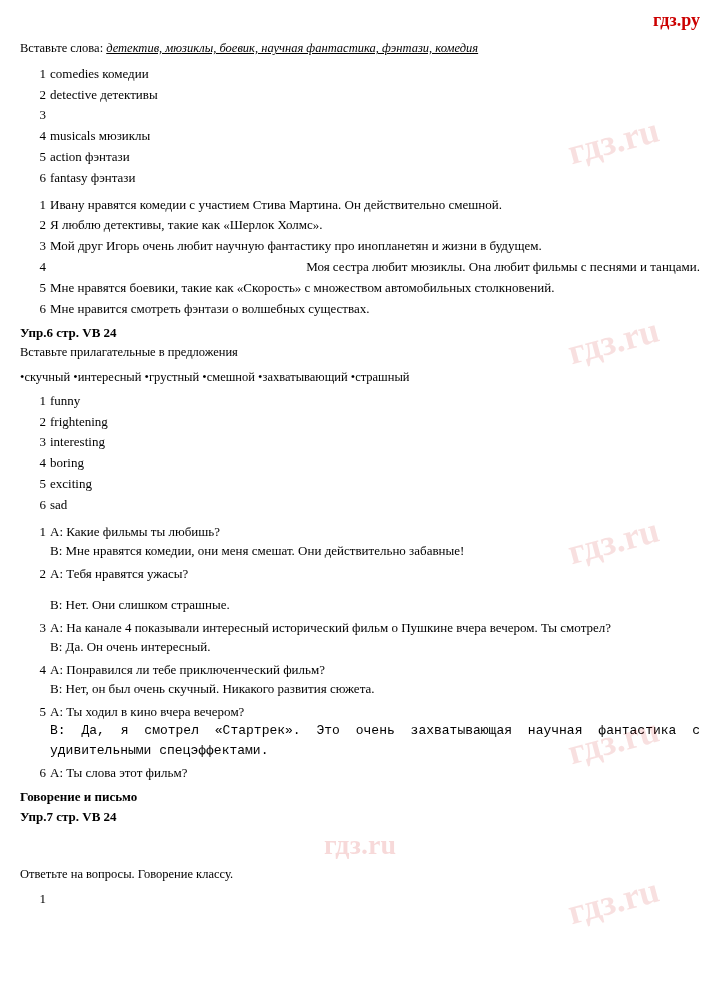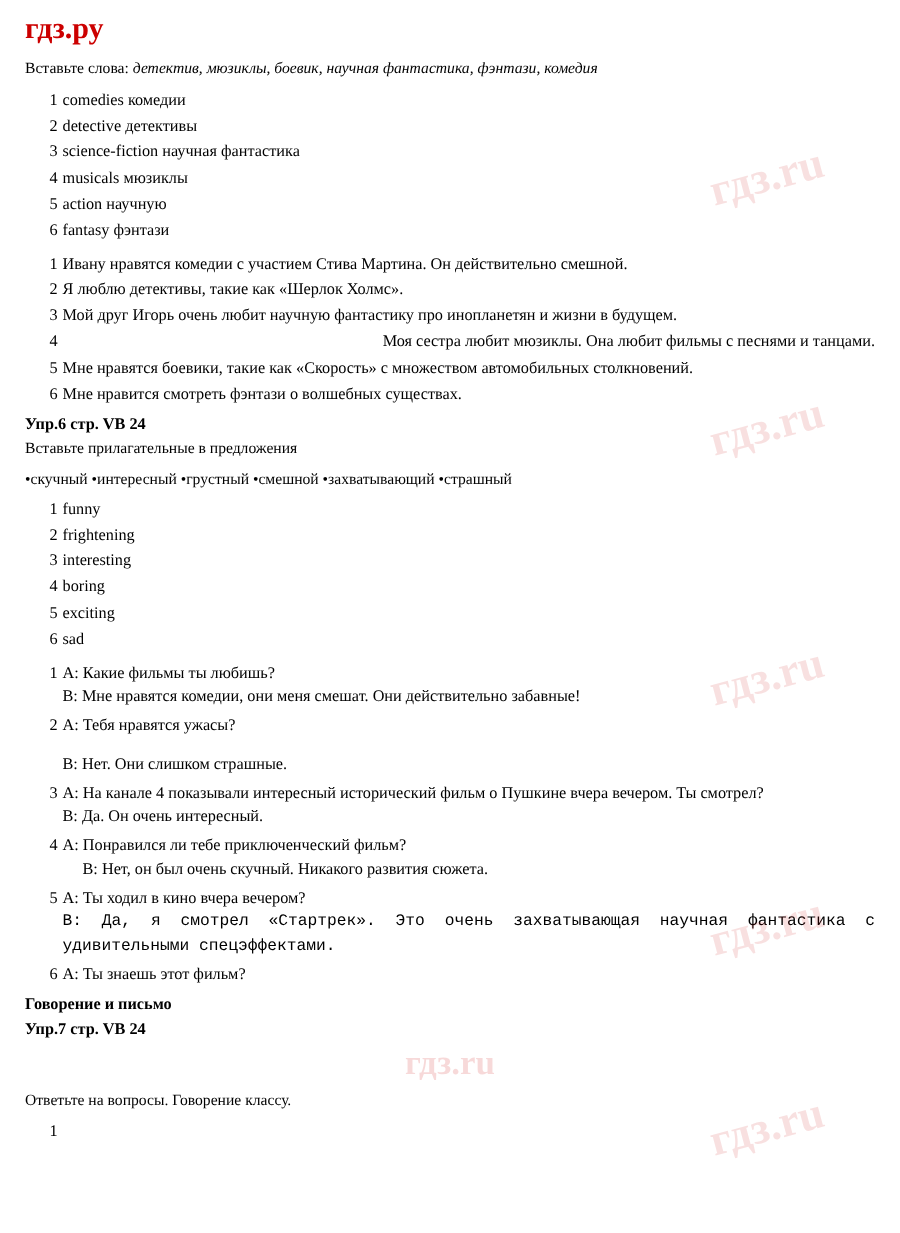--- a/index.html
+++ b/index.html
@@ -11,33 +11,34 @@
       font-family: 'Times New Roman', Times, serif;
       font-size: 13px;
       background: #ffffff;
       color: #000000;
       width: 720px;
       min-height: 986px;
       padding: 10px 20px;
       position: relative;
     }
     .header {
-      text-align: left;
-      font-size: 24px;
+      text-align: right;
+      font-size: 18px;
       font-weight: bold;
       color: #cc0000;
       margin-bottom: 8px;
     }
     .intro-text {
       font-size: 12.5px;
       margin-bottom: 6px;
       line-height: 1.5;
     }
     .italic {
       font-style: italic;
+      text-decoration: underline;
     }
     .numbered-list {
       margin-left: 10px;
       margin-bottom: 6px;
     }
     .numbered-list .item {
       display: flex;
       gap: 4px;
       line-height: 1.6;
     }
@@ -93,29 +94,28 @@
   <div class="item">
       <span class="num">1</span>
       <span>comedies комедии</span>
     </div>
   <div class="item">
       <span class="num">2</span>
       <span>detective детективы</span>
     </div>
   <div class="item">
       <span class="num">3</span>
-      <span>science-fiction научная фантастика</span>
     </div>
   <div class="item">
       <span class="num">4</span>
       <span>musicals мюзиклы</span>
     </div>
   <div class="item">
       <span class="num">5</span>
-      <span>action научную</span>
+      <span>action фэнтази</span>
     </div>
   <div class="item">
       <span class="num">6</span>
       <span>fantasy фэнтази</span>
     </div>
 </div>
 
 <div class="numbered-list">
   <div class="item" style="align-items:flex-start;">
       <span class="num">1</span>
@@ -203,39 +203,39 @@
     <div style="display:flex; gap:4px;">
       <span style="min-width:16px;"></span>
       <span>В: Да. Он очень интересный.</span>
     </div>
   </div>
   <div style="margin-bottom:3px; line-height:1.5;">
     <div style="display:flex; gap:4px;">
       <span style="min-width:16px; text-align:right;">4</span>
       <span>А: Понравился ли тебе приключенческий фильм?</span>
     </div>
-    <div style="display:flex; gap:20px;align-items:center;">
+    <div style="display:flex; gap:4px;align-items:center;">
       <span style="min-width:16px;"></span>
       <span>В: Нет, он был очень скучный. Никакого развития сюжета.</span>
     </div>
   </div>
   <div style="margin-bottom:3px; line-height:1.5;">
     <div style="display:flex; gap:4px;">
       <span style="min-width:16px; text-align:right;">5</span>
       <span>А: Ты ходил в кино вчера вечером?</span>
     </div>
     <div style="display:flex; gap:4px; text-align:justify;font-family:Liberation Mono, monospace;">
       <span style="min-width:16px;"></span>
       <span style="flex:1;">В: Да, я смотрел «Стартрек». Это очень захватывающая научная фантастика с удивительными спецэффектами.</span>
     </div>
   </div>
   <div style="margin-bottom:3px; line-height:1.5;">
     <div style="display:flex; gap:4px;">
       <span style="min-width:16px; text-align:right;">6</span>
-      <span>А: Ты знаешь этот фильм?</span>
+      <span>А: Ты слова этот фильм?</span>
     </div>
   </div>
 </div>
 
 <div class="bold-heading">Говорение и письмо</div>
 <div class="bold-heading">Упр.7 стр. VB 24</div>
 
 <div style="text-align:center; font-size:28px; font-weight:bold; color:rgba(200,0,0,0.15); margin: 4px 0;">гдз.ru</div>
 <p class="intro-text">Ответьте на вопросы. Говорение классу.</p>
 <div class="numbered-list">

